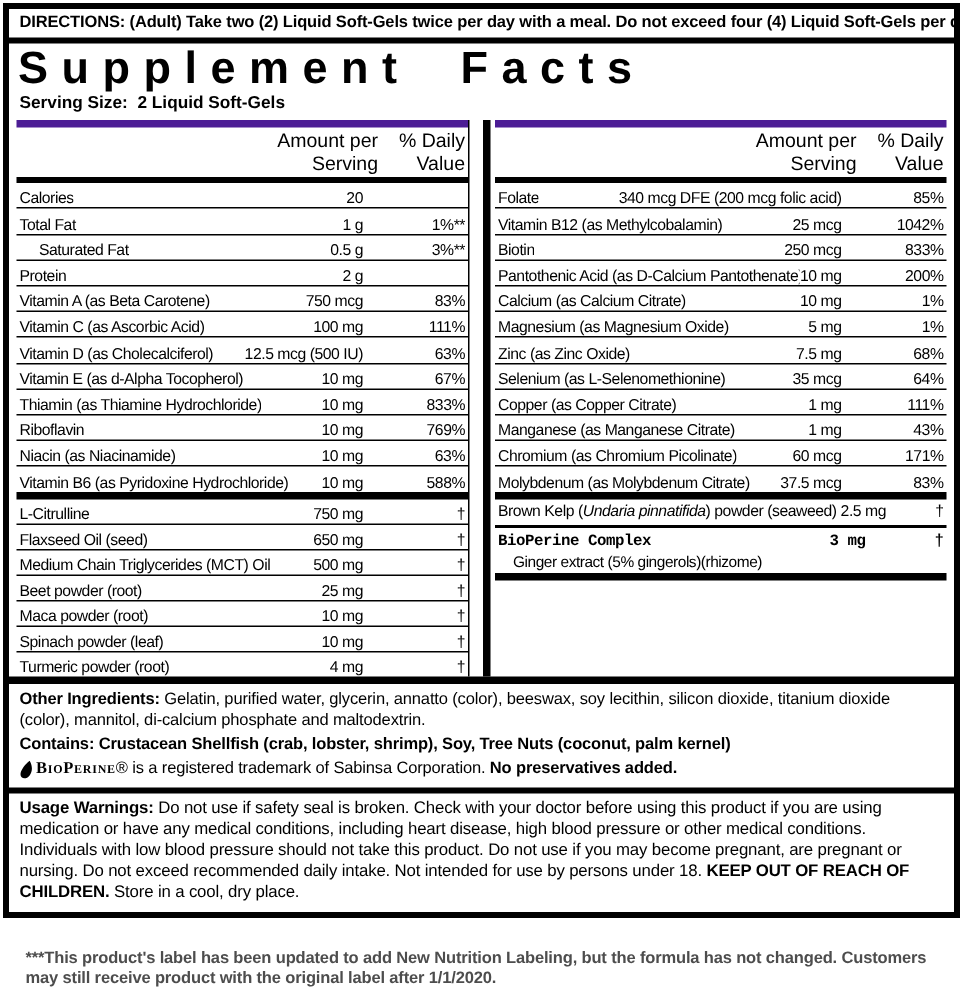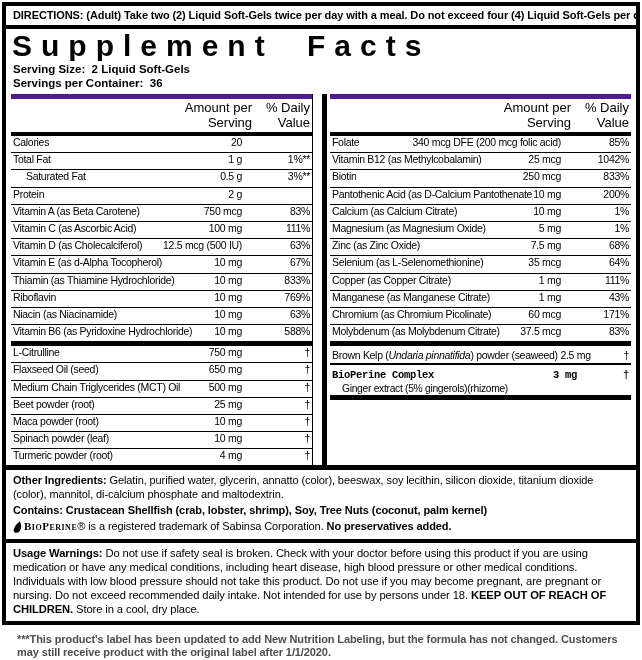--- a/index.html
+++ b/index.html
@@ -34,21 +34,21 @@
   .col-right{flex:1;min-width:0;}
   .thead{
     border-top:5px solid #4c1d95;border-bottom:4px solid #000;
     display:flex;justify-content:flex-end;font-weight:400;
     font-size:13px;line-height:1.12;padding:2px 0;
   }
   .amt-h{text-align:right;margin-right:6px;}
   .dv-h{width:52px;text-align:right;padding-right:2px;}
   .rows{display:flex;flex-direction:column;}
   .row{
-    display:flex;align-items:flex-start;height:16.1px;border-bottom:1px solid #000;
+    display:flex;align-items:flex-end;height:16.1px;border-bottom:1px solid #000;
     letter-spacing:-0.3px;white-space:nowrap;
   }
   .rows-main .row{height:16.2px;}
   .rows .row:last-child{border-bottom:none;}
   .row .nm{flex:0 1 auto;min-width:0;overflow:hidden;padding-left:2px;}
   .row.indent .nm{padding-left:15px;}
   .row .amt{margin-left:auto;text-align:right;}
   .row .dv{width:52px;flex:0 0 52px;text-align:right;padding-right:2px;padding-left:16px;}
   .thickbar{height:5px;background:#000;flex:0 0 auto;}
   
@@ -90,21 +90,20 @@
 <div class="box">
 
   <div class="directions">
     <b>DIRECTIONS:</b><span> (Adult) Take two (2) Liquid Soft-Gels twice per day with a meal.  Do not exceed four (4) Liquid Soft-Gels per day.</span>
   </div>
 
   <div class="title">Supplement Facts</div>
 
   <div class="serving">
     <div><span>Serving Size:</span>&nbsp;&nbsp;<span>2 Liquid Soft-Gels</span></div>
-    <div><span>Servings per Container:</span>&nbsp;&nbsp;<span>36</span></div>
   </div>
 
   <div class="cols">
 
     <div class="col col-left">
       <div class="thead">
         <div class="amt-h">
           <div>Amount per</div>
           <div>Serving</div>
         </div>

